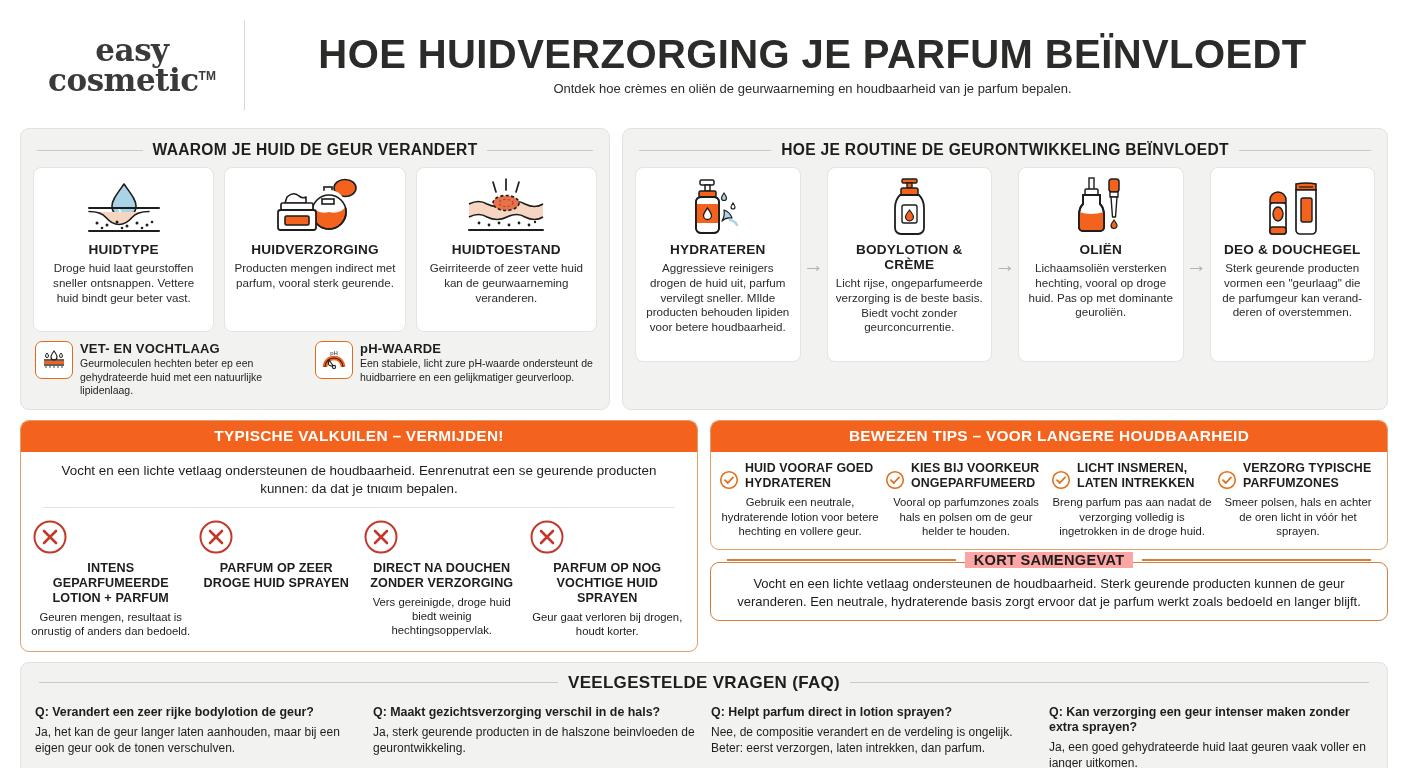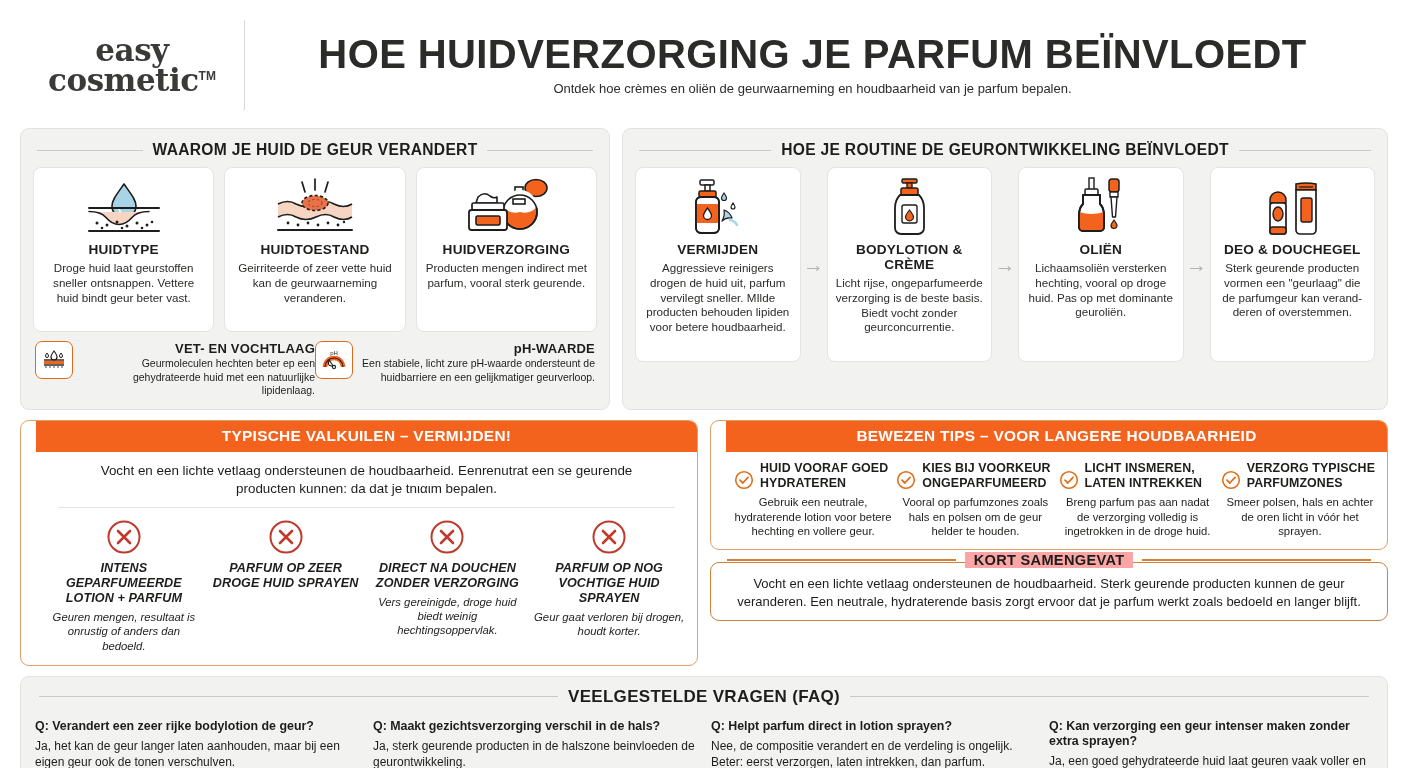--- a/index.html
+++ b/index.html
@@ -56,50 +56,50 @@
     font-size: 13.6px; font-weight: 700; margin-top: 4px; text-align: center; letter-spacing: 0.2px;
   }
   .card .cbody {
     font-size: 11.6px; line-height: 1.28; text-align: center; margin-top: 4px; color: #2b2b29;
   }
 
   
   #panel-skin { width: 590px; flex: 0 0 590px; }
   #panel-skin .cards { display: flex; gap: 10px; }
   #panel-skin .card { flex: 1 1 0; min-width: 0; }
-  .mini-row { display: flex; margin-top: 9px; padding: 0 2px; text-align: right; }
+  .mini-row { display: flex; margin-top: 9px; padding: 0 2px; }
   .mini { display: flex; gap: 7px; flex: 1 1 0; min-width: 0; align-items: flex-start; }
   .mini .mbox {
     width: 38px; height: 38px; flex: 0 0 38px; border: 1.6px solid #e06a1c; border-radius: 7px;
     background: #fff; display: flex; align-items: center; justify-content: center;
   }
   .mini .mtitle { font-size: 13px; font-weight: 700; letter-spacing: 0.2px; }
   .mini .mbody { font-size: 10.5px; line-height: 1.26; margin-top: 1px; }
 
   
   #panel-routine { flex: 1 1 auto; }
   #panel-routine .flow { display: flex; align-items: stretch; }
   #panel-routine .card { flex: 1 1 0; min-width: 0; }
   .arrow {
     flex: 0 0 26px; display: flex; align-items: center; justify-content: center;
     color: #b4b4b1; font-size: 21px; line-height: 1;
   }
 
   
-  .obox { border: 1.6px solid #e0a06a; border-radius: 9px; background: #fff; overflow: hidden; padding-left: 15px; }
+  .obox { border: 1.6px solid #e0a06a; border-radius: 9px; background: #fff; overflow: hidden; }
   .obar {
     background: #f4631e; color: #fff; text-align: center;
     font-size: 15.4px; font-weight: 700; letter-spacing: 0.3px; padding: 6px 4px 7px 4px;
   }
 
   #panel-pitfalls { width: 678px; flex: 0 0 678px; }
   .pf-intro { font-size: 13.4px; line-height: 1.34; text-align: center; padding: 10px 40px 9px 40px; }
   .pf-hr { height: 1px; background: #e3e3e1; margin: 0 22px; }
   .pf-items { display: flex; gap: 6px; padding: 10px 10px 12px 10px; }
-  .pf { flex: 1 1 0; min-width: 0; display: flex; flex-direction: column; align-items: center; font-style: italic; }
+  .pf { flex: 1 1 0; min-width: 0; display: flex; flex-direction: column; align-items: flex-start; }
   .pf .xicon { width: 38px; height: 38px; }
   .pf .ptitle {
     font-size: 12.6px; font-weight: 700; text-align: center; margin-top: 5px; line-height: 1.2;
     letter-spacing: 0.1px;
   }
   .pf .pbody { font-size: 11.3px; text-align: center; line-height: 1.25; margin-top: 4px; }
 
   #col-right { flex: 1 1 auto; display: flex; flex-direction: column; gap: 8px; }
   .tips-items { display: flex; gap: 4px; padding: 9px 8px 11px 8px; }
   .tip { flex: 1 1 0; min-width: 0; }
@@ -176,20 +176,40 @@
                   <circle cx="66" cy="47" r="1.5"></circle>
                 <circle cx="21" cy="50" r="1.3"></circle>
                   <circle cx="41" cy="50" r="1.3"></circle>
                 <circle cx="61" cy="50" r="1.3"></circle>
                   <circle cx="71" cy="44" r="1.3"></circle>
               </g>
             </svg>
           </div>
           <div class="ctitle">HUIDTYPE</div>
           <div class="cbody">Droge huid laat geurstoffen sneller ontsnappen. Vettere huid bindt geur beter vast.</div>
+        </div>
+
+        <div class="card">
+          <div class="icon">
+            <svg width="96" height="60" viewBox="0 0 96 60">
+              <ellipse cx="78" cy="11" rx="11" ry="8.5" fill="#f4631e" stroke="#1d1d1b" stroke-width="1.6"></ellipse>
+              <rect x="57" y="10" width="8" height="8" fill="#fff" stroke="#1d1d1b" stroke-width="1.6"></rect>
+              <rect x="55" y="17" width="12" height="6" fill="#fff" stroke="#1d1d1b" stroke-width="1.6"></rect>
+              <path d="M45 35 a17 17 0 0 1 34 0 a17 17 0 0 1 -34 0 Z" fill="#f4631e" stroke="#1d1d1b" stroke-width="1.7"></path>
+              <path d="M45 30 a17 17 0 0 1 34 0 a17 17 0 0 1 -17 5 a17 17 0 0 1 -17 -5 Z" fill="#fff" stroke="none"></path>
+              <path d="M45 35 a17 17 0 1 1 34 0 a17 17 0 0 1 -34 0 Z" fill="none" stroke="#1d1d1b" stroke-width="1.7"></path>
+              <rect x="55" y="22" width="12" height="5" fill="#fff" stroke="#1d1d1b" stroke-width="1.6"></rect>
+              <path d="M20 20 q6 -6 12 -1 q4 3 7 1 l0 6 l-21 0 Z" fill="#fff" stroke="#1d1d1b" stroke-width="1.6" stroke-linejoin="round"></path>
+              <rect x="14" y="26" width="32" height="7" rx="1.5" fill="#fff" stroke="#1d1d1b" stroke-width="1.7"></rect>
+              <rect x="11" y="33" width="38" height="20" rx="2.5" fill="#fff" stroke="#1d1d1b" stroke-width="1.8"></rect>
+              <rect x="18" y="39" width="24" height="9" rx="1.5" fill="#f4631e" stroke="#1d1d1b" stroke-width="1.6"></rect>
+            </svg>
+          </div>
+          <div class="ctitle">HUIDVERZORGING</div>
+          <div class="cbody">Producten mengen indirect met parfum, vooral sterk geurende.</div>
         </div>
 
         <div class="card">
           <div class="icon">
             <svg width="86" height="58" viewBox="0 0 86 58">
               <g stroke="#1d1d1b" stroke-width="1.7" stroke-linecap="round">
                 <line x1="30" y1="4" x2="33" y2="14"></line>
                 <line x1="43" y1="1" x2="43" y2="12"></line>
                 <line x1="56" y1="4" x2="53" y2="14"></line>
               </g>
@@ -207,40 +227,20 @@
                 <circle cx="56" cy="45" r="1.4"></circle>
                   <circle cx="66" cy="47" r="1.4"></circle>
                 <circle cx="72" cy="44" r="1.2"></circle>
               </g>
             </svg>
           </div>
           <div class="ctitle">HUIDTOESTAND</div>
           <div class="cbody">Geirriteerde of zeer vette huid kan de geurwaarneming veranderen.</div>
         </div>
 
-        <div class="card">
-          <div class="icon">
-            <svg width="96" height="60" viewBox="0 0 96 60">
-              <ellipse cx="78" cy="11" rx="11" ry="8.5" fill="#f4631e" stroke="#1d1d1b" stroke-width="1.6"></ellipse>
-              <rect x="57" y="10" width="8" height="8" fill="#fff" stroke="#1d1d1b" stroke-width="1.6"></rect>
-              <rect x="55" y="17" width="12" height="6" fill="#fff" stroke="#1d1d1b" stroke-width="1.6"></rect>
-              <path d="M45 35 a17 17 0 0 1 34 0 a17 17 0 0 1 -34 0 Z" fill="#f4631e" stroke="#1d1d1b" stroke-width="1.7"></path>
-              <path d="M45 30 a17 17 0 0 1 34 0 a17 17 0 0 1 -17 5 a17 17 0 0 1 -17 -5 Z" fill="#fff" stroke="none"></path>
-              <path d="M45 35 a17 17 0 1 1 34 0 a17 17 0 0 1 -34 0 Z" fill="none" stroke="#1d1d1b" stroke-width="1.7"></path>
-              <rect x="55" y="22" width="12" height="5" fill="#fff" stroke="#1d1d1b" stroke-width="1.6"></rect>
-              <path d="M20 20 q6 -6 12 -1 q4 3 7 1 l0 6 l-21 0 Z" fill="#fff" stroke="#1d1d1b" stroke-width="1.6" stroke-linejoin="round"></path>
-              <rect x="14" y="26" width="32" height="7" rx="1.5" fill="#fff" stroke="#1d1d1b" stroke-width="1.7"></rect>
-              <rect x="11" y="33" width="38" height="20" rx="2.5" fill="#fff" stroke="#1d1d1b" stroke-width="1.8"></rect>
-              <rect x="18" y="39" width="24" height="9" rx="1.5" fill="#f4631e" stroke="#1d1d1b" stroke-width="1.6"></rect>
-            </svg>
-          </div>
-          <div class="ctitle">HUIDVERZORGING</div>
-          <div class="cbody">Producten mengen indirect met parfum, vooral sterk geurende.</div>
-        </div>
-
       </div>
 
       <div class="mini-row">
         <div class="mini">
           <div class="mbox">
             <svg width="26" height="26" viewBox="0 0 26 26">
               <path d="M13 4 q-3 4 -3 6 a3 3 0 0 0 6 0 q0 -2 -3 -6 Z" fill="none" stroke="#1d1d1b" stroke-width="1.2"></path>
               <path d="M6 6 q-1.5 2 -1.5 3 a1.5 1.5 0 0 0 3 0 q0 -1 -1.5 -3 Z" fill="none" stroke="#1d1d1b" stroke-width="1"></path>
               <path d="M20 6 q-1.5 2 -1.5 3 a1.5 1.5 0 0 0 3 0 q0 -1 -1.5 -3 Z" fill="none" stroke="#1d1d1b" stroke-width="1"></path>
               <rect x="3" y="14" width="20" height="3" fill="#f4631e"></rect>
@@ -296,21 +296,21 @@
               <rect x="18" y="21" width="23" height="36" rx="5" fill="#fff" stroke="#1d1d1b" stroke-width="1.8"></rect>
               <rect x="18" y="28" width="23" height="19" fill="#f4631e" stroke="none"></rect>
               <rect x="18" y="21" width="23" height="36" rx="5" fill="none" stroke="#1d1d1b" stroke-width="1.8"></rect>
               <path d="M29.5 32 q-4 5.5 -4 7.5 a4 4 0 0 0 8 0 q0 -2 -4 -7.5 Z" fill="#fff" stroke="#1d1d1b" stroke-width="1.3"></path>
               <path d="M46 17 q-2.5 3.5 -2.5 5 a2.5 2.5 0 0 0 5 0 q0 -1.5 -2.5 -5 Z" fill="#a9d4e8" stroke="#1d1d1b" stroke-width="1.2"></path>
               <path d="M55 27 q-2 3 -2 4 a2 2 0 0 0 4 0 q0 -1 -2 -4 Z" fill="#fff" stroke="#1d1d1b" stroke-width="1.2"></path>
               <path d="M46 34 q6 2 8 8 q-6 -1 -10 3 q3 -5 2 -11 Z" fill="#a9d4e8" stroke="#1d1d1b" stroke-width="1.2" stroke-linejoin="round"></path>
               <path d="M52 44 q5 1 7 5" fill="none" stroke="#a9d4e8" stroke-width="2.5" stroke-linecap="round"></path>
             </svg>
           </div>
-          <div class="ctitle">VERMIJDEN</div>
+          <div class="ctitle">HYDRATEREN</div>
           <div class="cbody">Aggressieve reinigers drogen de huid uit, parfum vervilegt sneller. MIlde producten behouden lipiden voor betere houdbaarheid.</div>
         </div>
 
         <div class="arrow">→</div>
 
         <div class="card">
           <div class="icon">
             <svg width="80" height="62" viewBox="0 0 80 62">
               <rect x="33" y="3" width="15" height="4" rx="1.2" fill="#f4631e" stroke="#1d1d1b" stroke-width="1.4"></rect>
               <rect x="38" y="7" width="5" height="5" fill="#f4631e" stroke="#1d1d1b" stroke-width="1.4"></rect>

